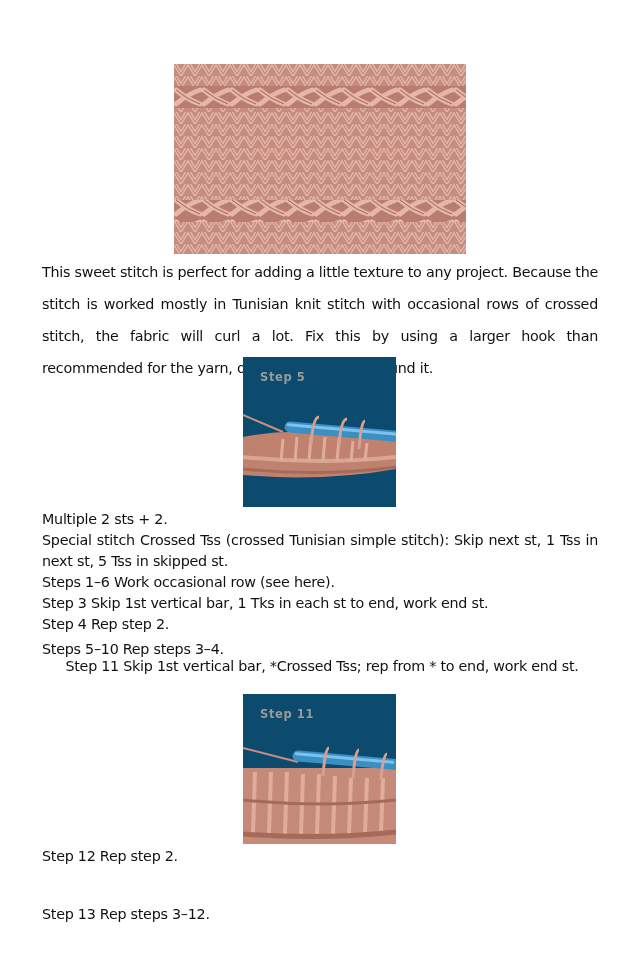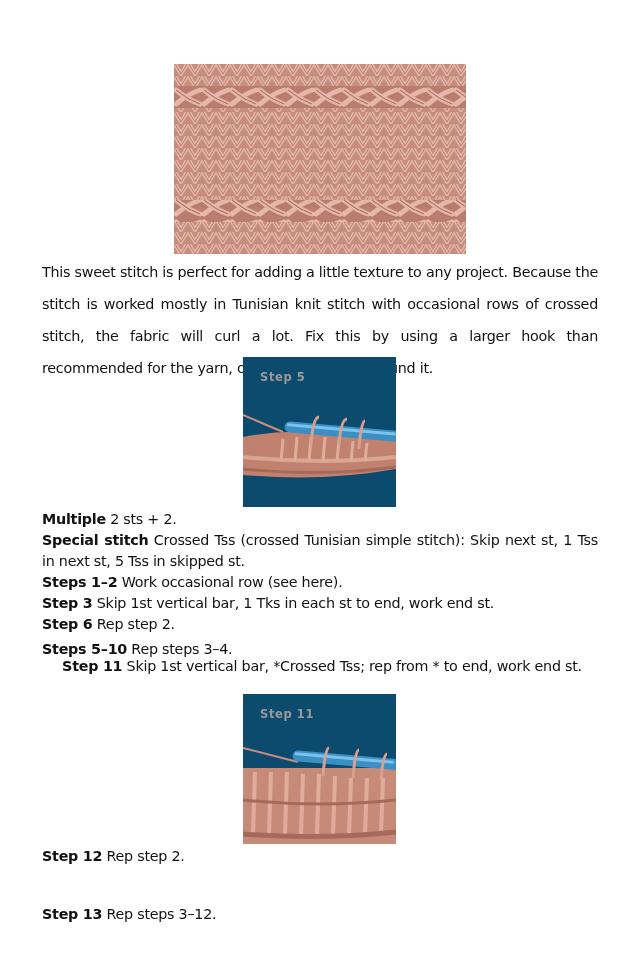--- a/index.html
+++ b/index.html
@@ -7,21 +7,21 @@
          font-family: "DejaVu Sans", sans-serif; color: #111; }
   .abs { position: absolute; }
   .hero { left: 174px; top: 64px; width: 292px; height: 190px; overflow: hidden;
           background: #c98f80; }
   .para { left: 42px; width: 556px; font-size: 14.3px; line-height: 32px;
           text-align: justify; letter-spacing: -0.25px; }
   .stepimg { left: 243px; width: 153px; height: 150px; background: #0c4a6e; overflow: hidden; }
   .stepimg .lbl { position: absolute; left: 17px; top: 13px; font-size: 11.5px; font-weight: bold;
                   color: #9a9a9a; letter-spacing: 0.6px; font-family: "DejaVu Sans", sans-serif; }
   .line { left: 42px; width: 560px; font-size: 14.3px; line-height: 21px; letter-spacing: -0.25px; white-space: nowrap; }
-  .line b { font-weight: bold; }
+  .line b { font-weight: normal; }
   .wrap { white-space: normal; text-align: justify; width: 556px; }
 </style>
 </head>
 <body>
 
 <div class="abs hero">
   <svg width="292" height="190" viewBox="0 0 292 190">
     <defs>
       <pattern id="vst" width="14" height="12" patternUnits="userSpaceOnUse">
         <rect width="14" height="12" fill="#c68c7e"></rect>
@@ -64,23 +64,23 @@
       <path d="M68 88 Q70 60 76 60"></path>
         <path d="M96 88 Q98 62 104 62"></path>
         <path d="M116 92 Q118 64 122 64"></path>
     </g>
   </svg>
 </div>
 
 <div>
   <div class="abs line" style="top:509px;"><b>Multiple</b><span> 2 sts + 2.</span></div>
   <div class="abs line wrap" style="top:530px;"><b>Special stitch</b><span> Crossed Tss (crossed Tunisian simple stitch): Skip next st, 1 Tss in next st, 5 Tss in skipped st.</span></div>
-  <div class="abs line" style="top:572px;"><b>Steps 1–2</b><span> Work occasional row (see here).</span></div>
+  <div class="abs line" style="top:572px;"><b>Steps 1–6</b><span> Work occasional row (see here).</span></div>
   <div class="abs line" style="top:593px;"><b>Step 3</b><span> Skip 1st vertical bar, 1 Tks in each st to end, work end st.</span></div>
-  <div class="abs line" style="top:614px;"><b>Step 6</b><span> Rep step 2.</span></div>
+  <div class="abs line" style="top:614px;"><b>Step 4</b><span> Rep step 2.</span></div>
   <div class="abs line" style="top:639px;"><b>Steps 5–10</b><span> Rep steps 3–4.</span></div>
   <div class="abs line" style="top:656px;text-align:center;"><b>Step 11</b><span> Skip 1st vertical bar, *Crossed Tss; rep from * to end, work end st.</span></div>
 </div>
 
 <div class="abs stepimg" style="top:694px;">
   <span class="lbl">Step 11</span>
   <svg width="153" height="150" viewBox="0 0 153 150" style="position:absolute;left:0;top:0;">
     <path d="M0 54 L55 68" stroke="#c98f80" stroke-width="2"></path>
     <rect x="0" y="74" width="153" height="76" fill="#c68a79"></rect>
     <g stroke="#e0ac9c" stroke-width="4">

